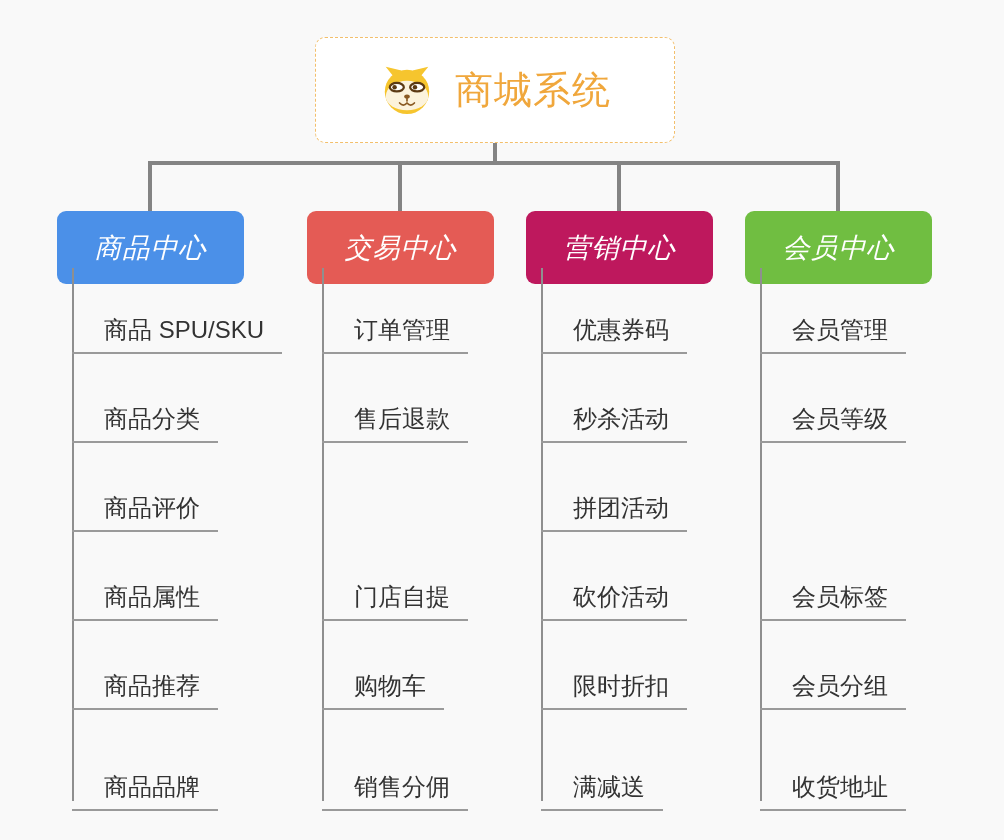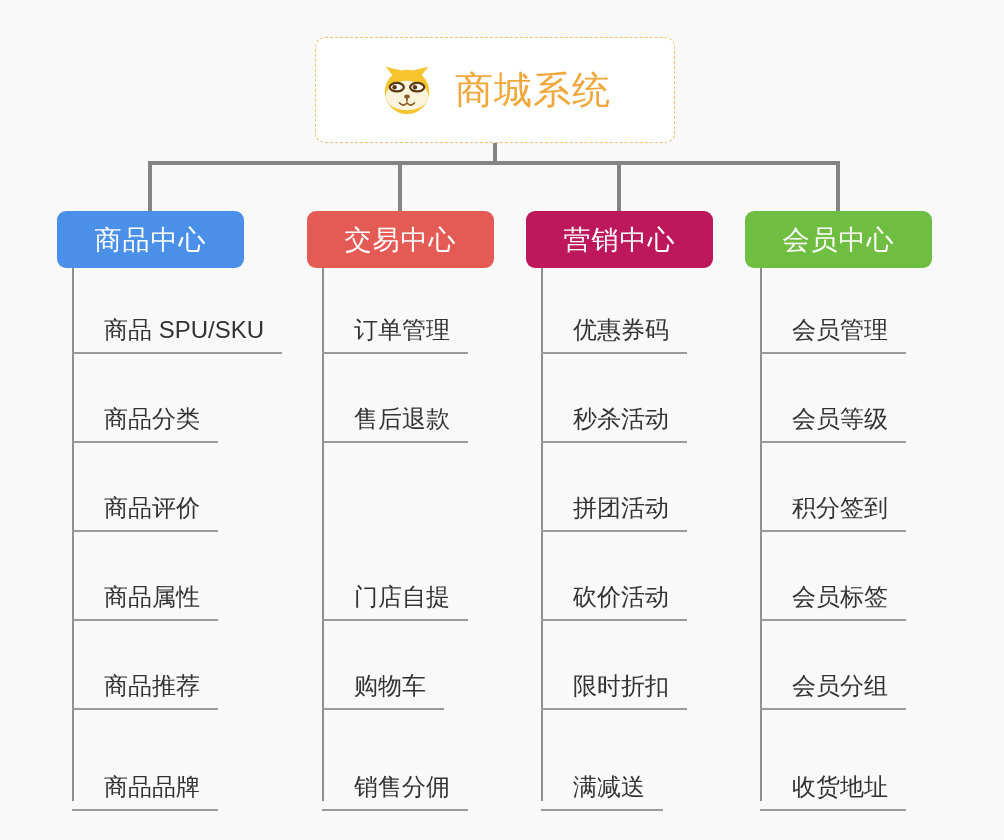--- a/index.html
+++ b/index.html
@@ -28,23 +28,23 @@
   .conn{position:absolute;background:#848484;}
   .conn.stem  {left:493px;top:143px;width:4px;height:20px;}
   .conn.hbar  {left:148px;top:161px;width:692px;height:4px;}
   .conn.drop0 {left:148px;top:161px;width:4px;height:50px;}
   .conn.drop1 {left:398px;top:161px;width:4px;height:50px;}
   .conn.drop2 {left:617px;top:161px;width:4px;height:50px;}
   .conn.drop3 {left:836px;top:161px;width:4px;height:50px;}
 
   
   .branch-header{
-    position:absolute;top:211px;width:187px;height:57px;
+    position:absolute;top:211px;width:187px;height:73px;
     border-radius:9px;display:flex;align-items:center;justify-content:center;
-    color:#FFFFFF;font-size:27px;letter-spacing:1px;
+    color:#FFFFFF;font-size:27px;letter-spacing:1px;font-style:italic;
   }
   .b0{left:57px;}  .b1{left:307px;}  .b2{left:526px;}  .b3{left:745px;}
 
   
   .trunk{position:absolute;top:268px;width:2px;height:533px;background:#8F8F8F;}
   .t0{left:72px;} .t1{left:322px;} .t2{left:541px;} .t3{left:760px;}
 
   
   .item{
     position:absolute;
@@ -111,18 +111,17 @@
 
   <div class="item c2 r0">优惠券码</div>
   <div class="item c2 r1">秒杀活动</div>
   <div class="item c2 r2">拼团活动</div>
   <div class="item c2 r3">砍价活动</div>
   <div class="item c2 r4">限时折扣</div>
   <div class="item c2 r5">满减送</div>
 
   <div class="item c3 r0">会员管理</div>
   <div class="item c3 r1">会员等级</div>
-  <div class="item c3 r2">积分签到</div>
   <div class="item c3 r3">会员标签</div>
   <div class="item c3 r4">会员分组</div>
   <div class="item c3 r5">收货地址</div>
 
 </div>
 
 </body></html>

